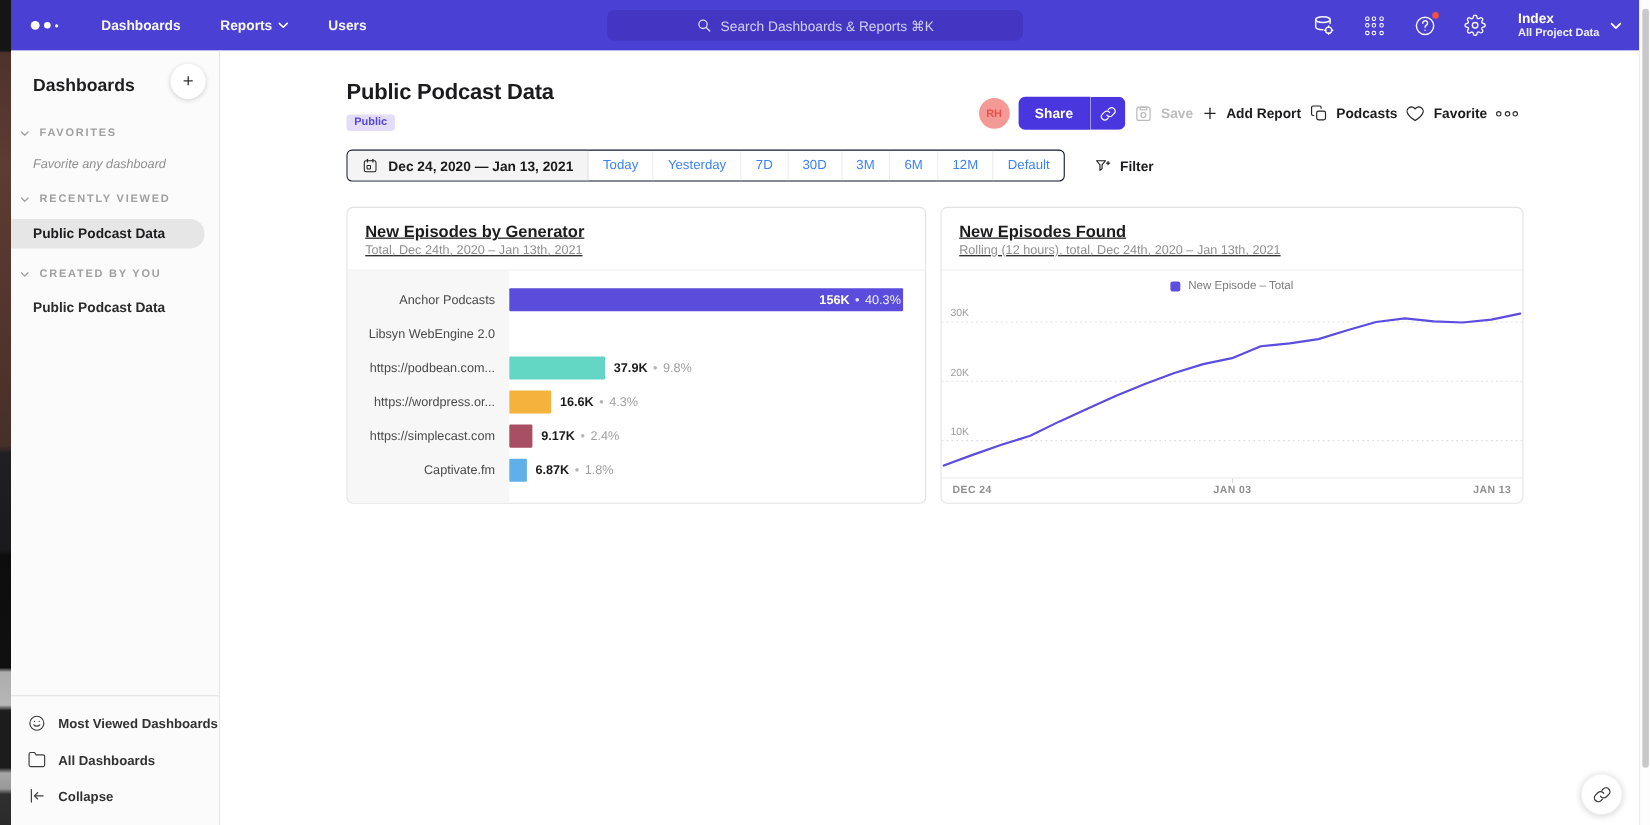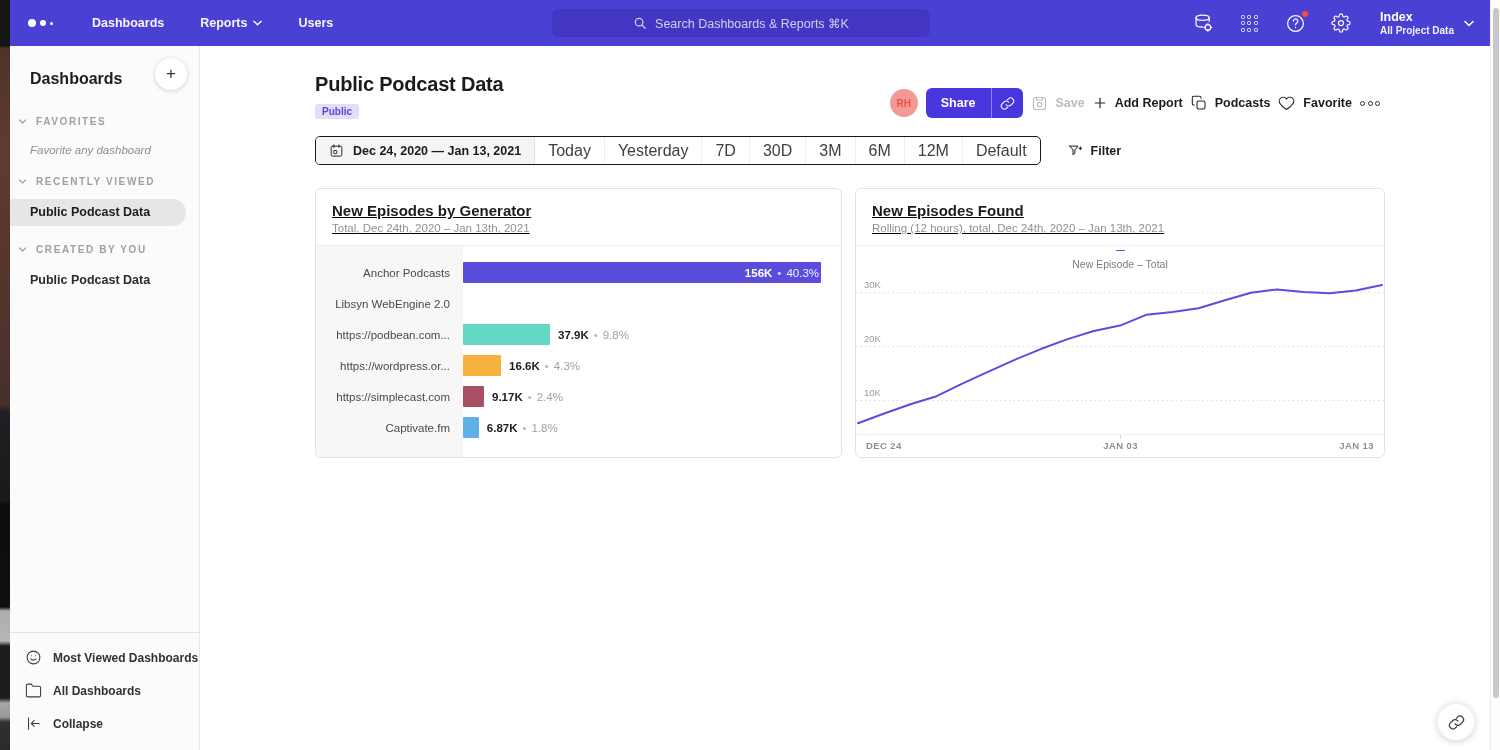--- a/index.html
+++ b/index.html
@@ -72,21 +72,21 @@
   .act.disabled { color:#bcbcbc; cursor:default; } .act.disabled svg { stroke:#bcbcbc; }
   .more-dots { display:flex; gap:2.5px; cursor:pointer; padding:4px 0; }
   .more-dots i { width:5px; height:5px; border:1.5px solid #2e2e2e; border-radius:50%; display:block; }
 
   
   .datebar { position:absolute; top:90px; left:115px; display:flex; align-items:center; }
   .seg { display:flex; border:1px solid #0f172a; border-radius:5px; overflow:hidden; height:29px; background:#fff; }
   .seg-date { display:flex; align-items:center; gap:9px; background:#f4f4f4; padding:0 13px; font-size:12.5px; font-weight:700; color:#1b1b1d;
     border-right:1px solid #e2e2e2; cursor:pointer; }
   .seg-date svg { stroke:#1d1d1f; fill:none; stroke-width:1.5; stroke-linecap:round; stroke-linejoin:round; }
-  .seg-item { padding:0 13px; line-height:27px; font-size:16px; font-weight:500; color:#404040; border-right:1px solid #ededed; cursor:pointer; }
+  .seg-item { padding:0 13px; line-height:27px; font-size:12px; font-weight:500; color:#3b82f6; border-right:1px solid #ededed; cursor:pointer; }
   .seg-item:last-child { border-right:none; }
   .filter-btn { display:flex; align-items:center; gap:8px; margin-left:27px; font-size:12.5px; font-weight:700; color:#1c1c1e; cursor:pointer; }
   .filter-btn svg { stroke:#1d1d1f; fill:none; stroke-width:1.6; stroke-linecap:round; stroke-linejoin:round; }
 
   
   .cards { position:absolute; top:142px; left:115px; display:flex; gap:13px; }
   .card { background:#fff; border:1px solid #e3e3e3; border-radius:6px; height:270px; overflow:hidden; }
   .card.bar-card { width:527px; } .card.line-card { width:530px; }
   .card-h { padding:13px 16px 11px; border-bottom:1px solid #efefef;text-decoration:underline; }
   .card-title { font-size:15px; font-weight:700; color:#1c1c1e; }
@@ -101,21 +101,21 @@
   .bctrack { position:relative; flex:1; display:flex; align-items:center; }
   .bcbar { height:21px; border-radius:1px; position:relative; flex:none; }
   .bcval { font-size:11.5px; white-space:nowrap; margin-left:8px; }
   .bcval b { font-weight:700; color:#1c1c1c; }
   .bcval .dot { font-style:normal; color:#b5b5b5; margin:0 5px; }
   .bcval .pct { color:#a0a0a0; font-weight:500; }
   .bcval.inside { position:absolute; right:2px; top:50%; transform:translateY(-50%); margin:0; }
   .bcval.inside b { color:#fff; } .bcval.inside .dot { color:rgba(255,255,255,.85); } .bcval.inside .pct { color:rgba(255,255,255,.92); }
 
   
-  .legend-row { display:flex; align-items:center; justify-content:center; gap:7px; height:24px; padding-top:4px;flex-direction:column; }
+  .legend-row { display:flex; align-items:center; justify-content:center; gap:7px; height:24px; padding-top:4px; }
   .legend-swatch { width:9px; height:9px; border-radius:2px; }
   .legend-label { font-size:10.5px; color:#7d7d7d; }
   .plot { position:relative; height:164px; }
   .xaxis { position:relative; height:22px; border-top:1px solid #ececec; display:flex; justify-content:space-between; align-items:flex-start;
     padding:5px 10px 0; font-size:9.5px; font-weight:600; color:#8f8f8f; letter-spacing:.4px; }
   .xaxis .mid-tick { position:absolute; left:50%; top:0; width:1px; height:4px; background:#d8d8d8; }
 
   
   .fab { position:absolute; right:25px; bottom:9px; width:38px; height:38px; border-radius:50%; background:#fff;
     border:1px solid #f0f0f0; box-shadow:0 1px 7px rgba(0,0,0,.18); display:grid; place-items:center; cursor:pointer; }

